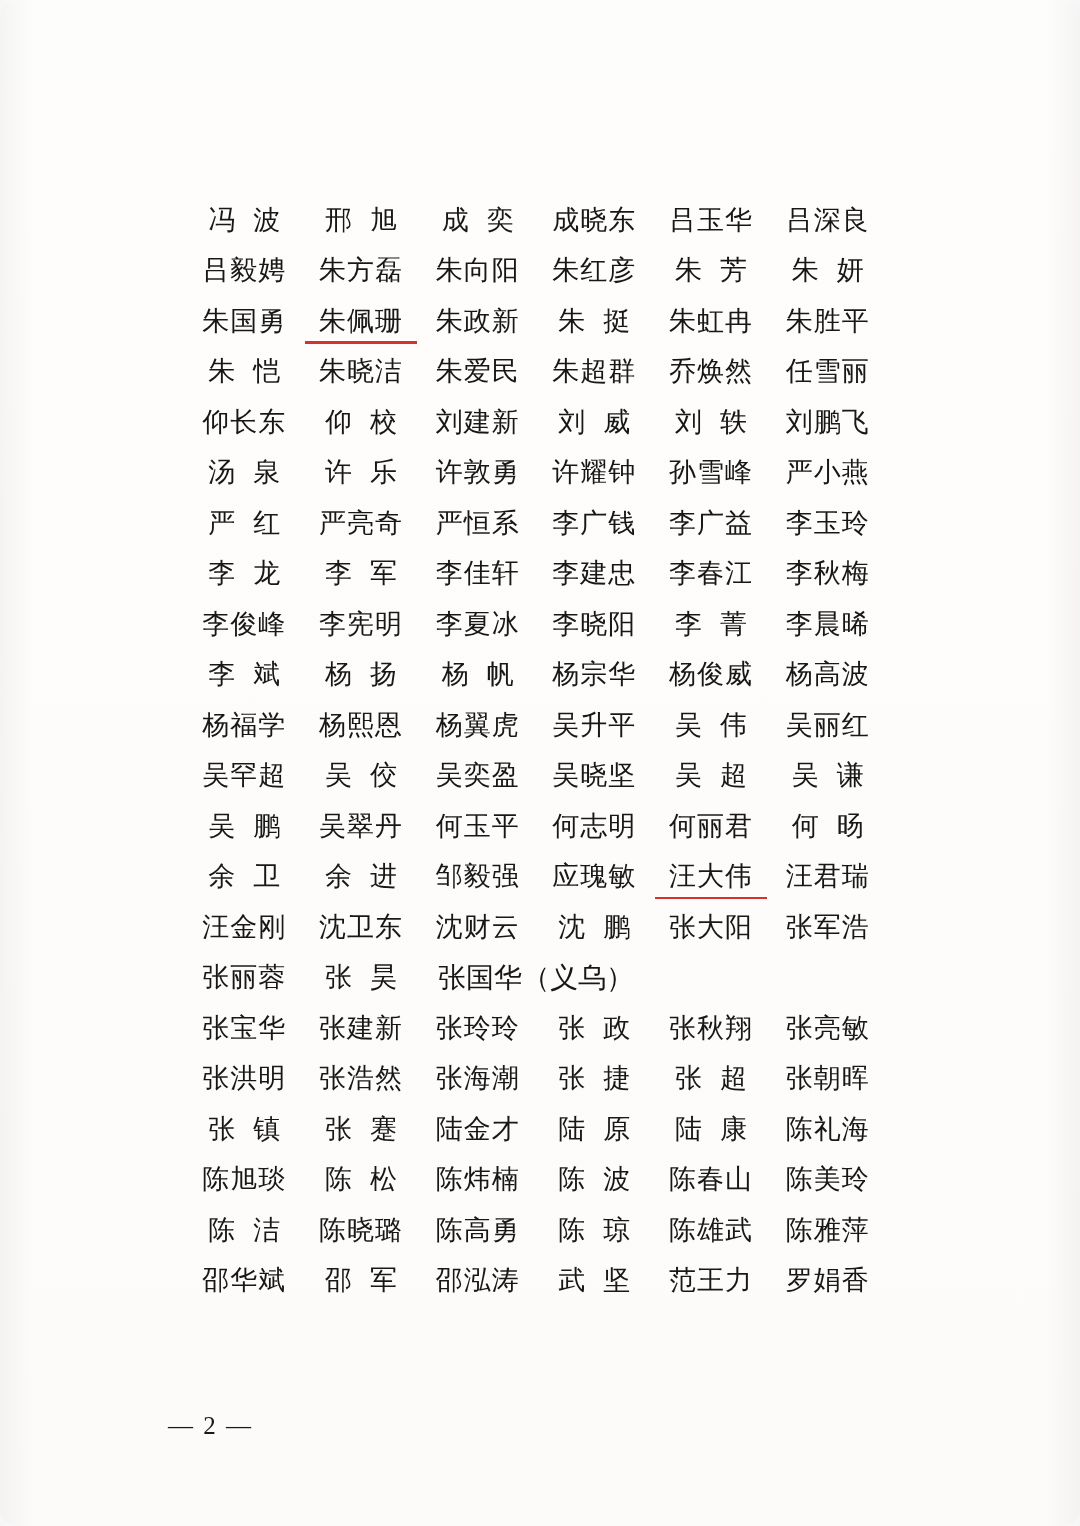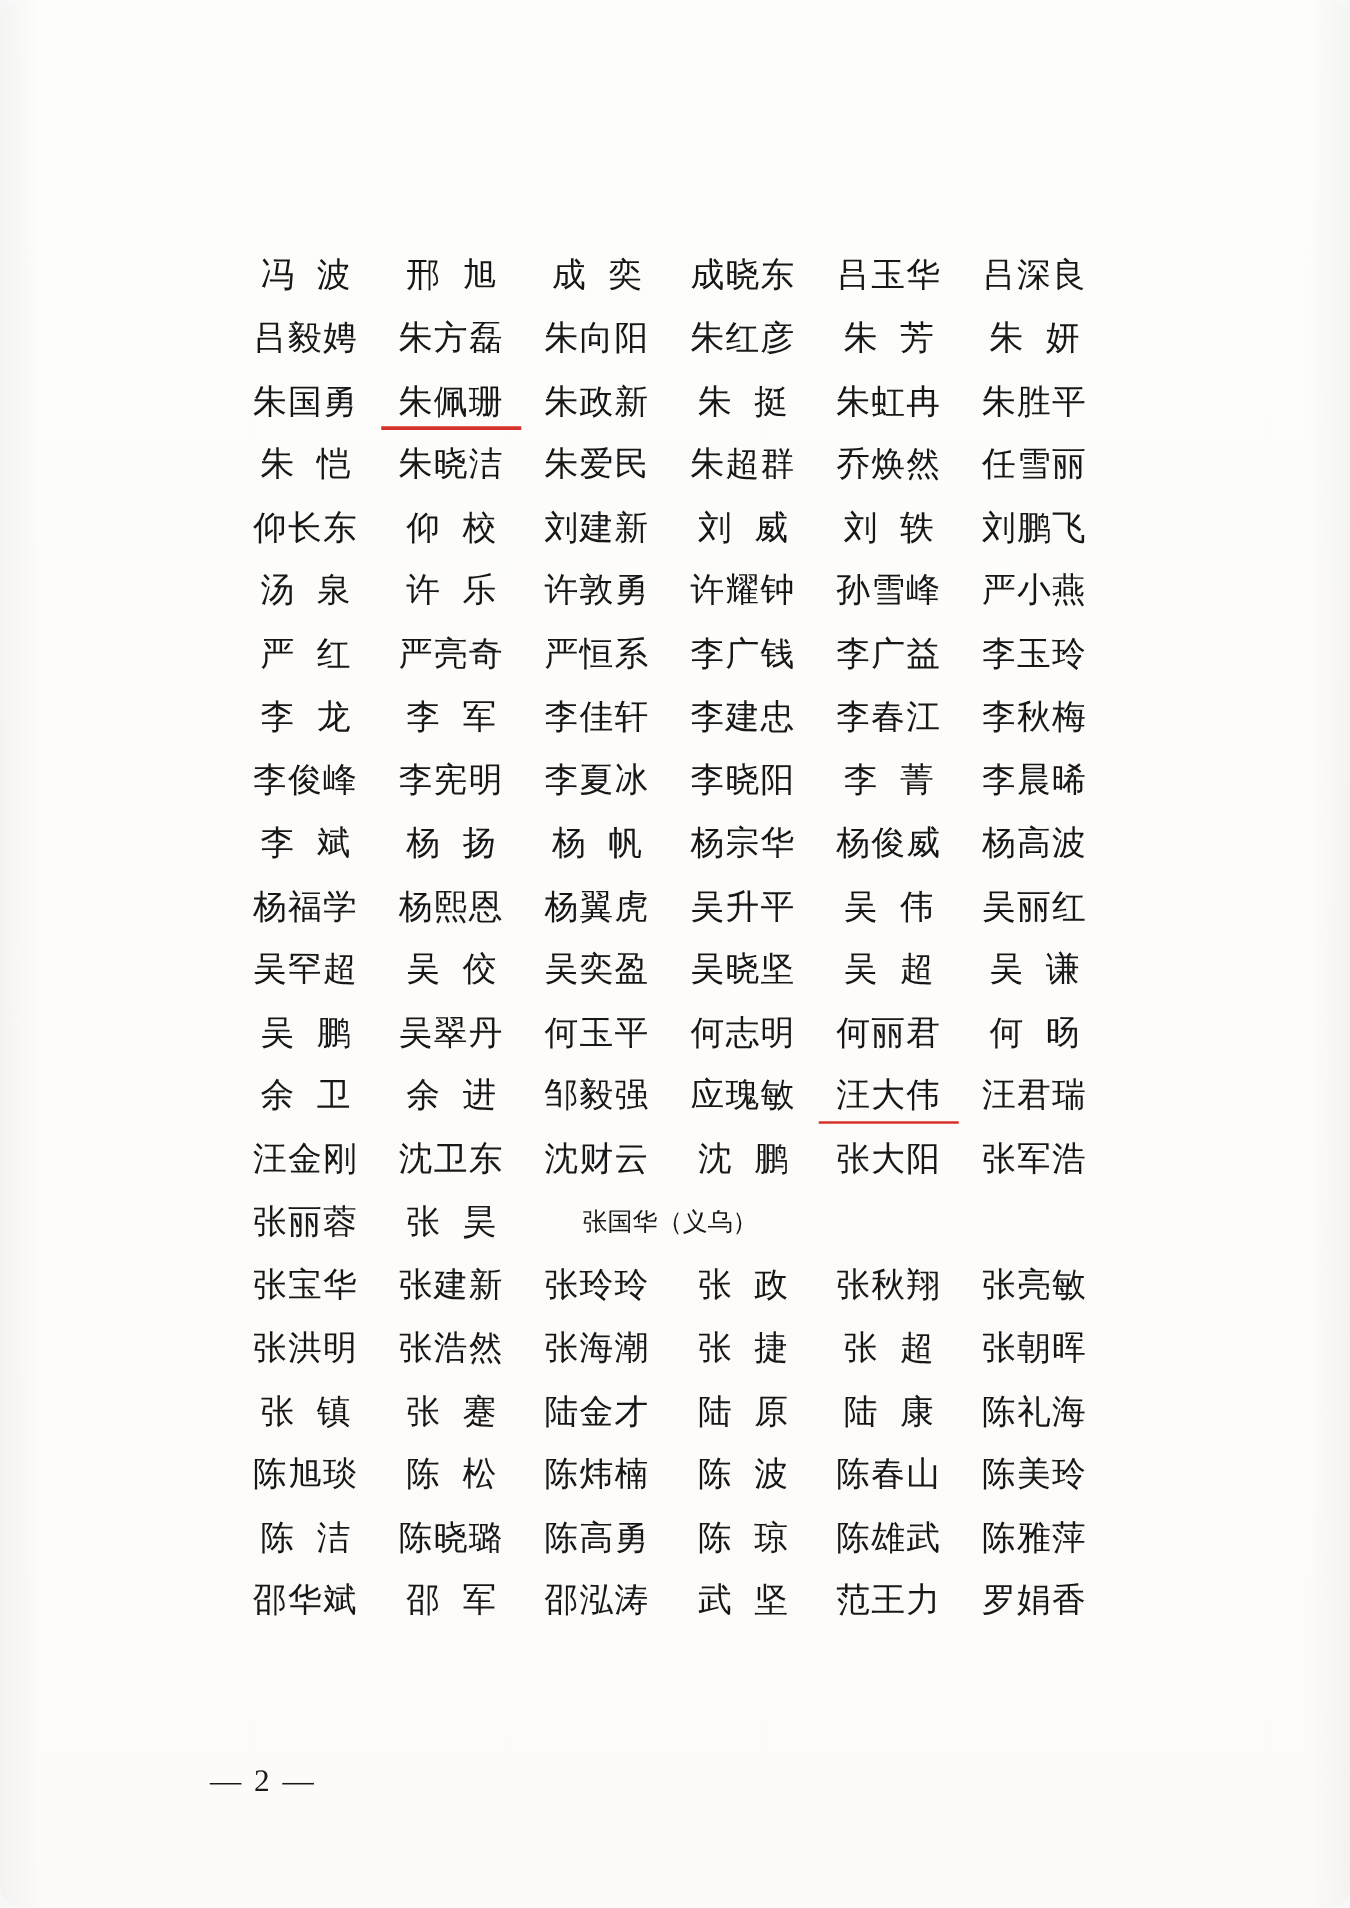--- a/index.html
+++ b/index.html
@@ -48,21 +48,21 @@
     letter-spacing: 0px;
     line-height: 1;
     white-space: nowrap;
     color: #171717;
     display: inline-block;
     padding-bottom: 2px;
   }
   
   .nm.sp2 { letter-spacing: 18px; padding-left: 18px; }
   .nm.sp3 { letter-spacing: 1px; }
-  .nm.wide { letter-spacing: 0px; font-size: 20px; text-align: center; }
+  .nm.wide { letter-spacing: 0px; font-size: 28px; text-align: center; }
 
   .cell.underline::after {
     content: "";
     position: absolute;
     left: 50%;
     transform: translateX(-50%);
     bottom: 4px;
     width: 112px;
     height: 2.5px;
     background: #d4322a;

